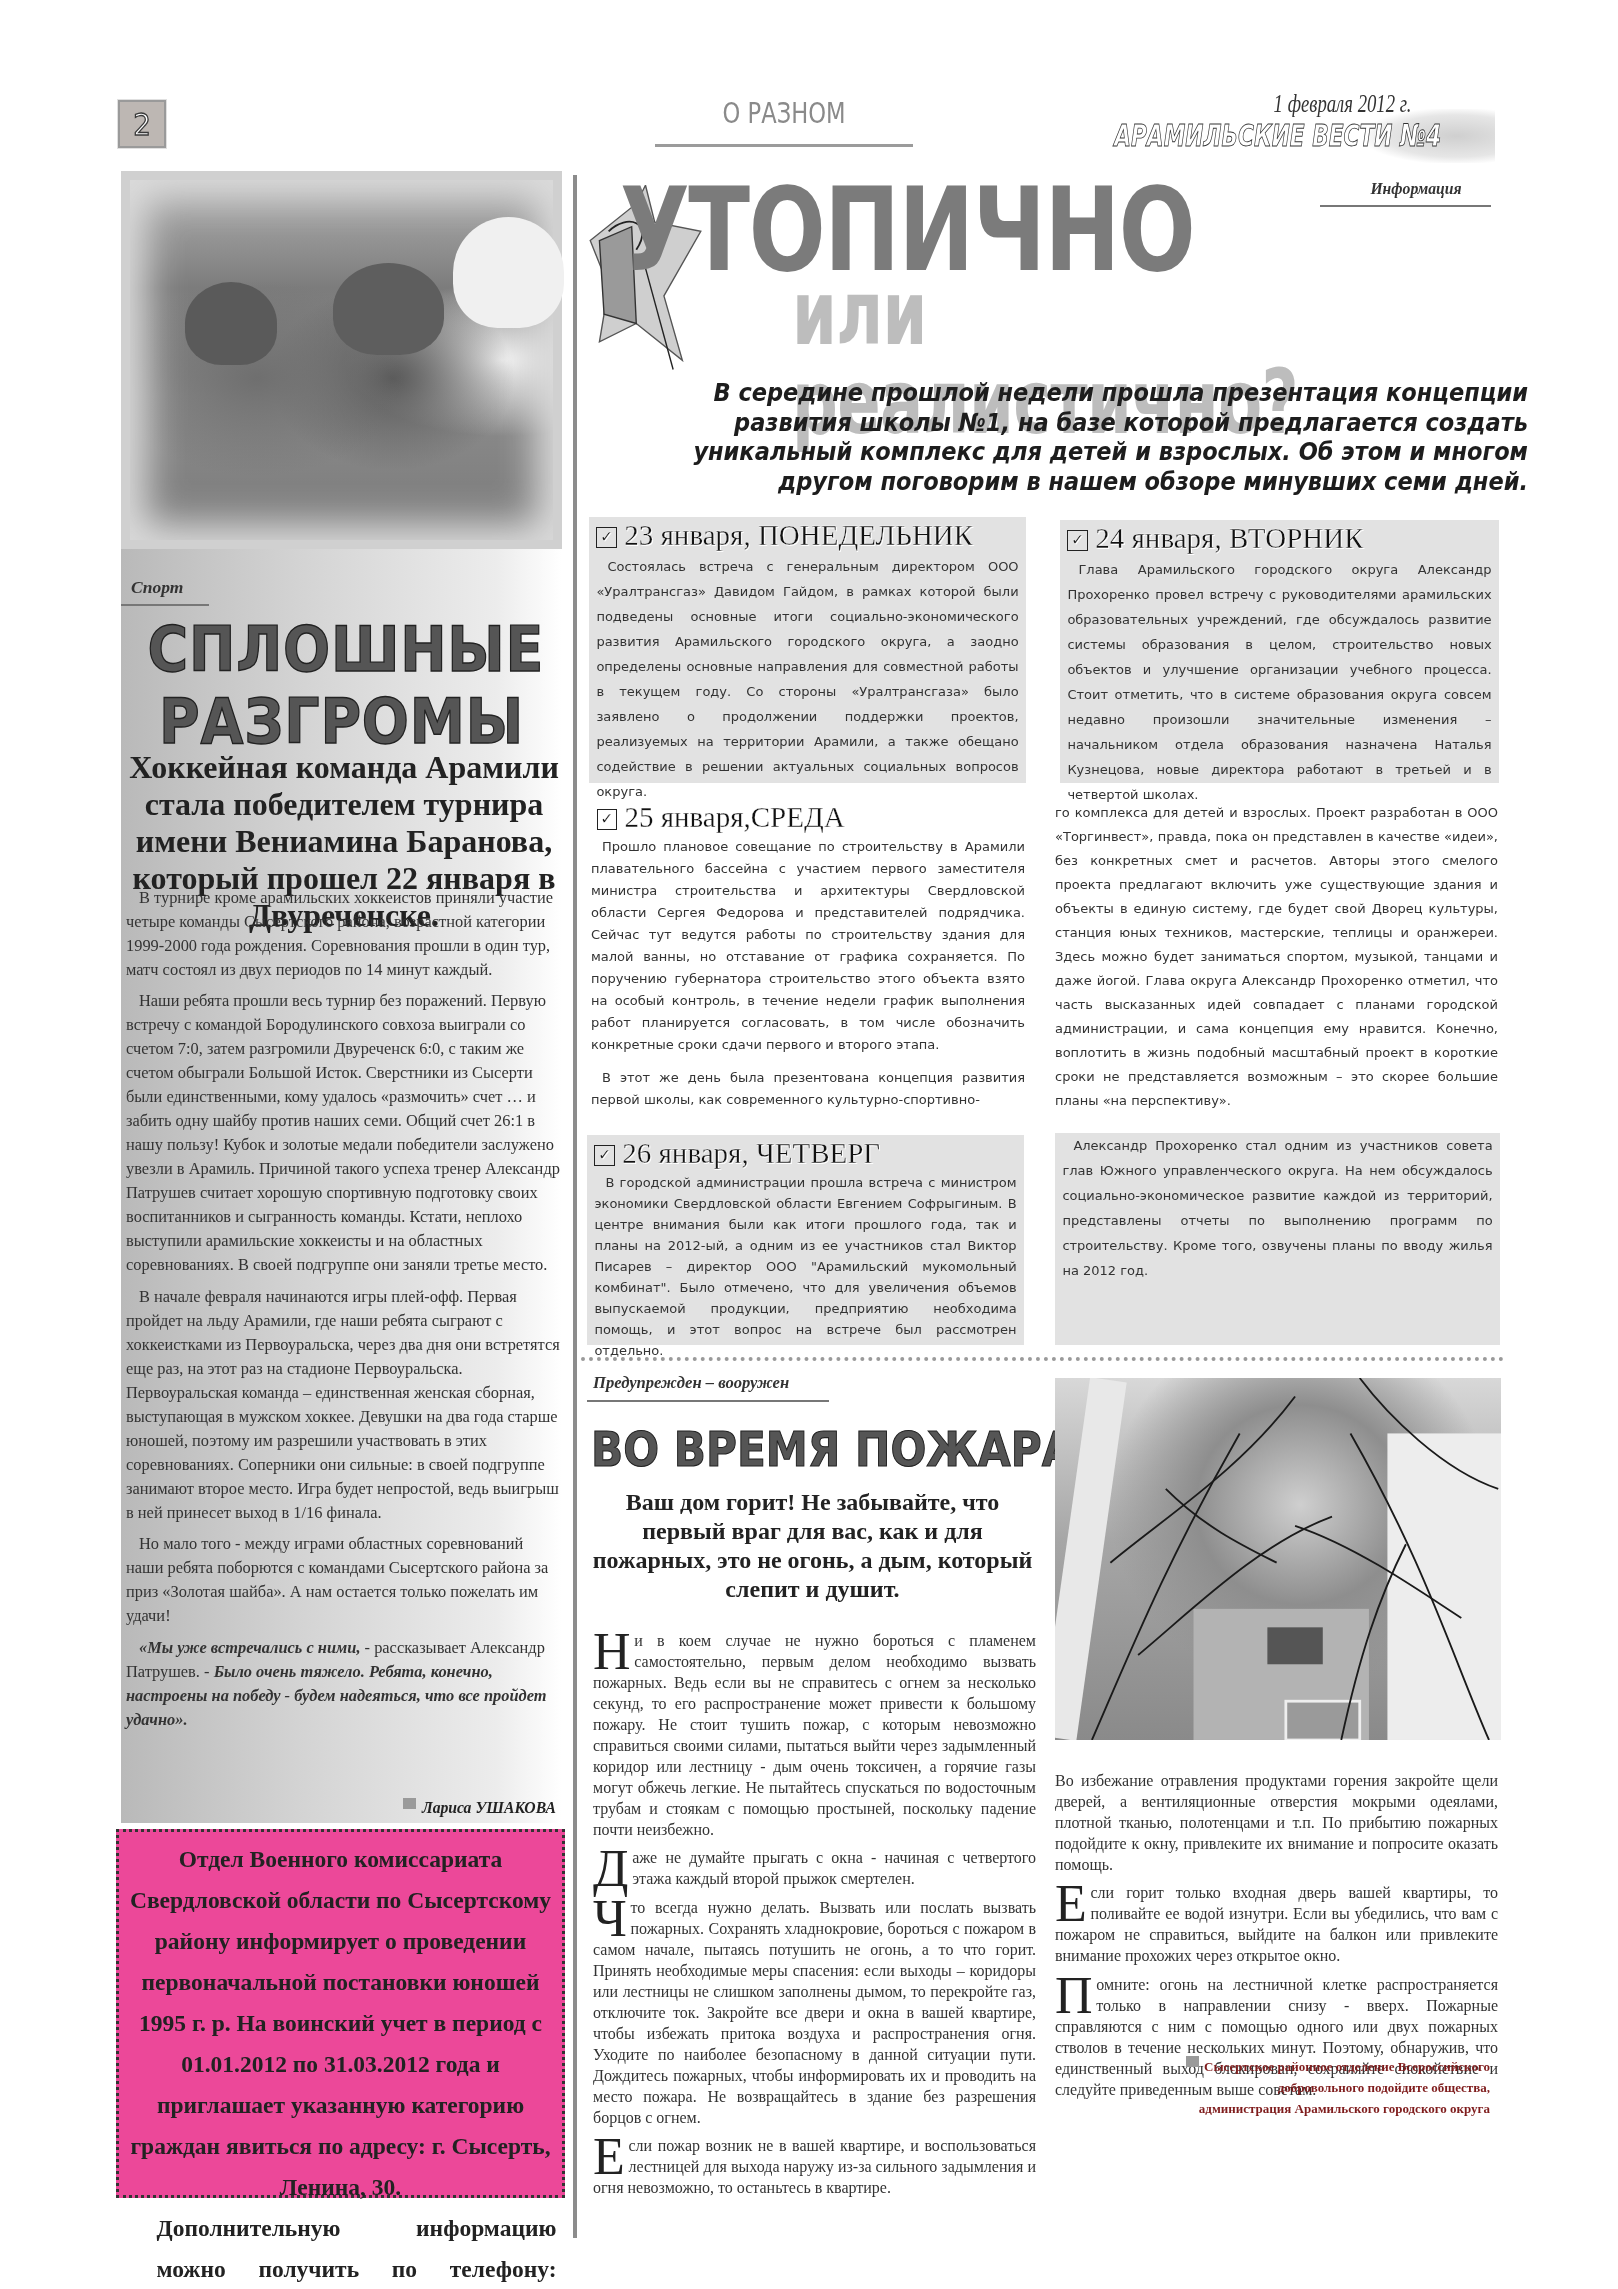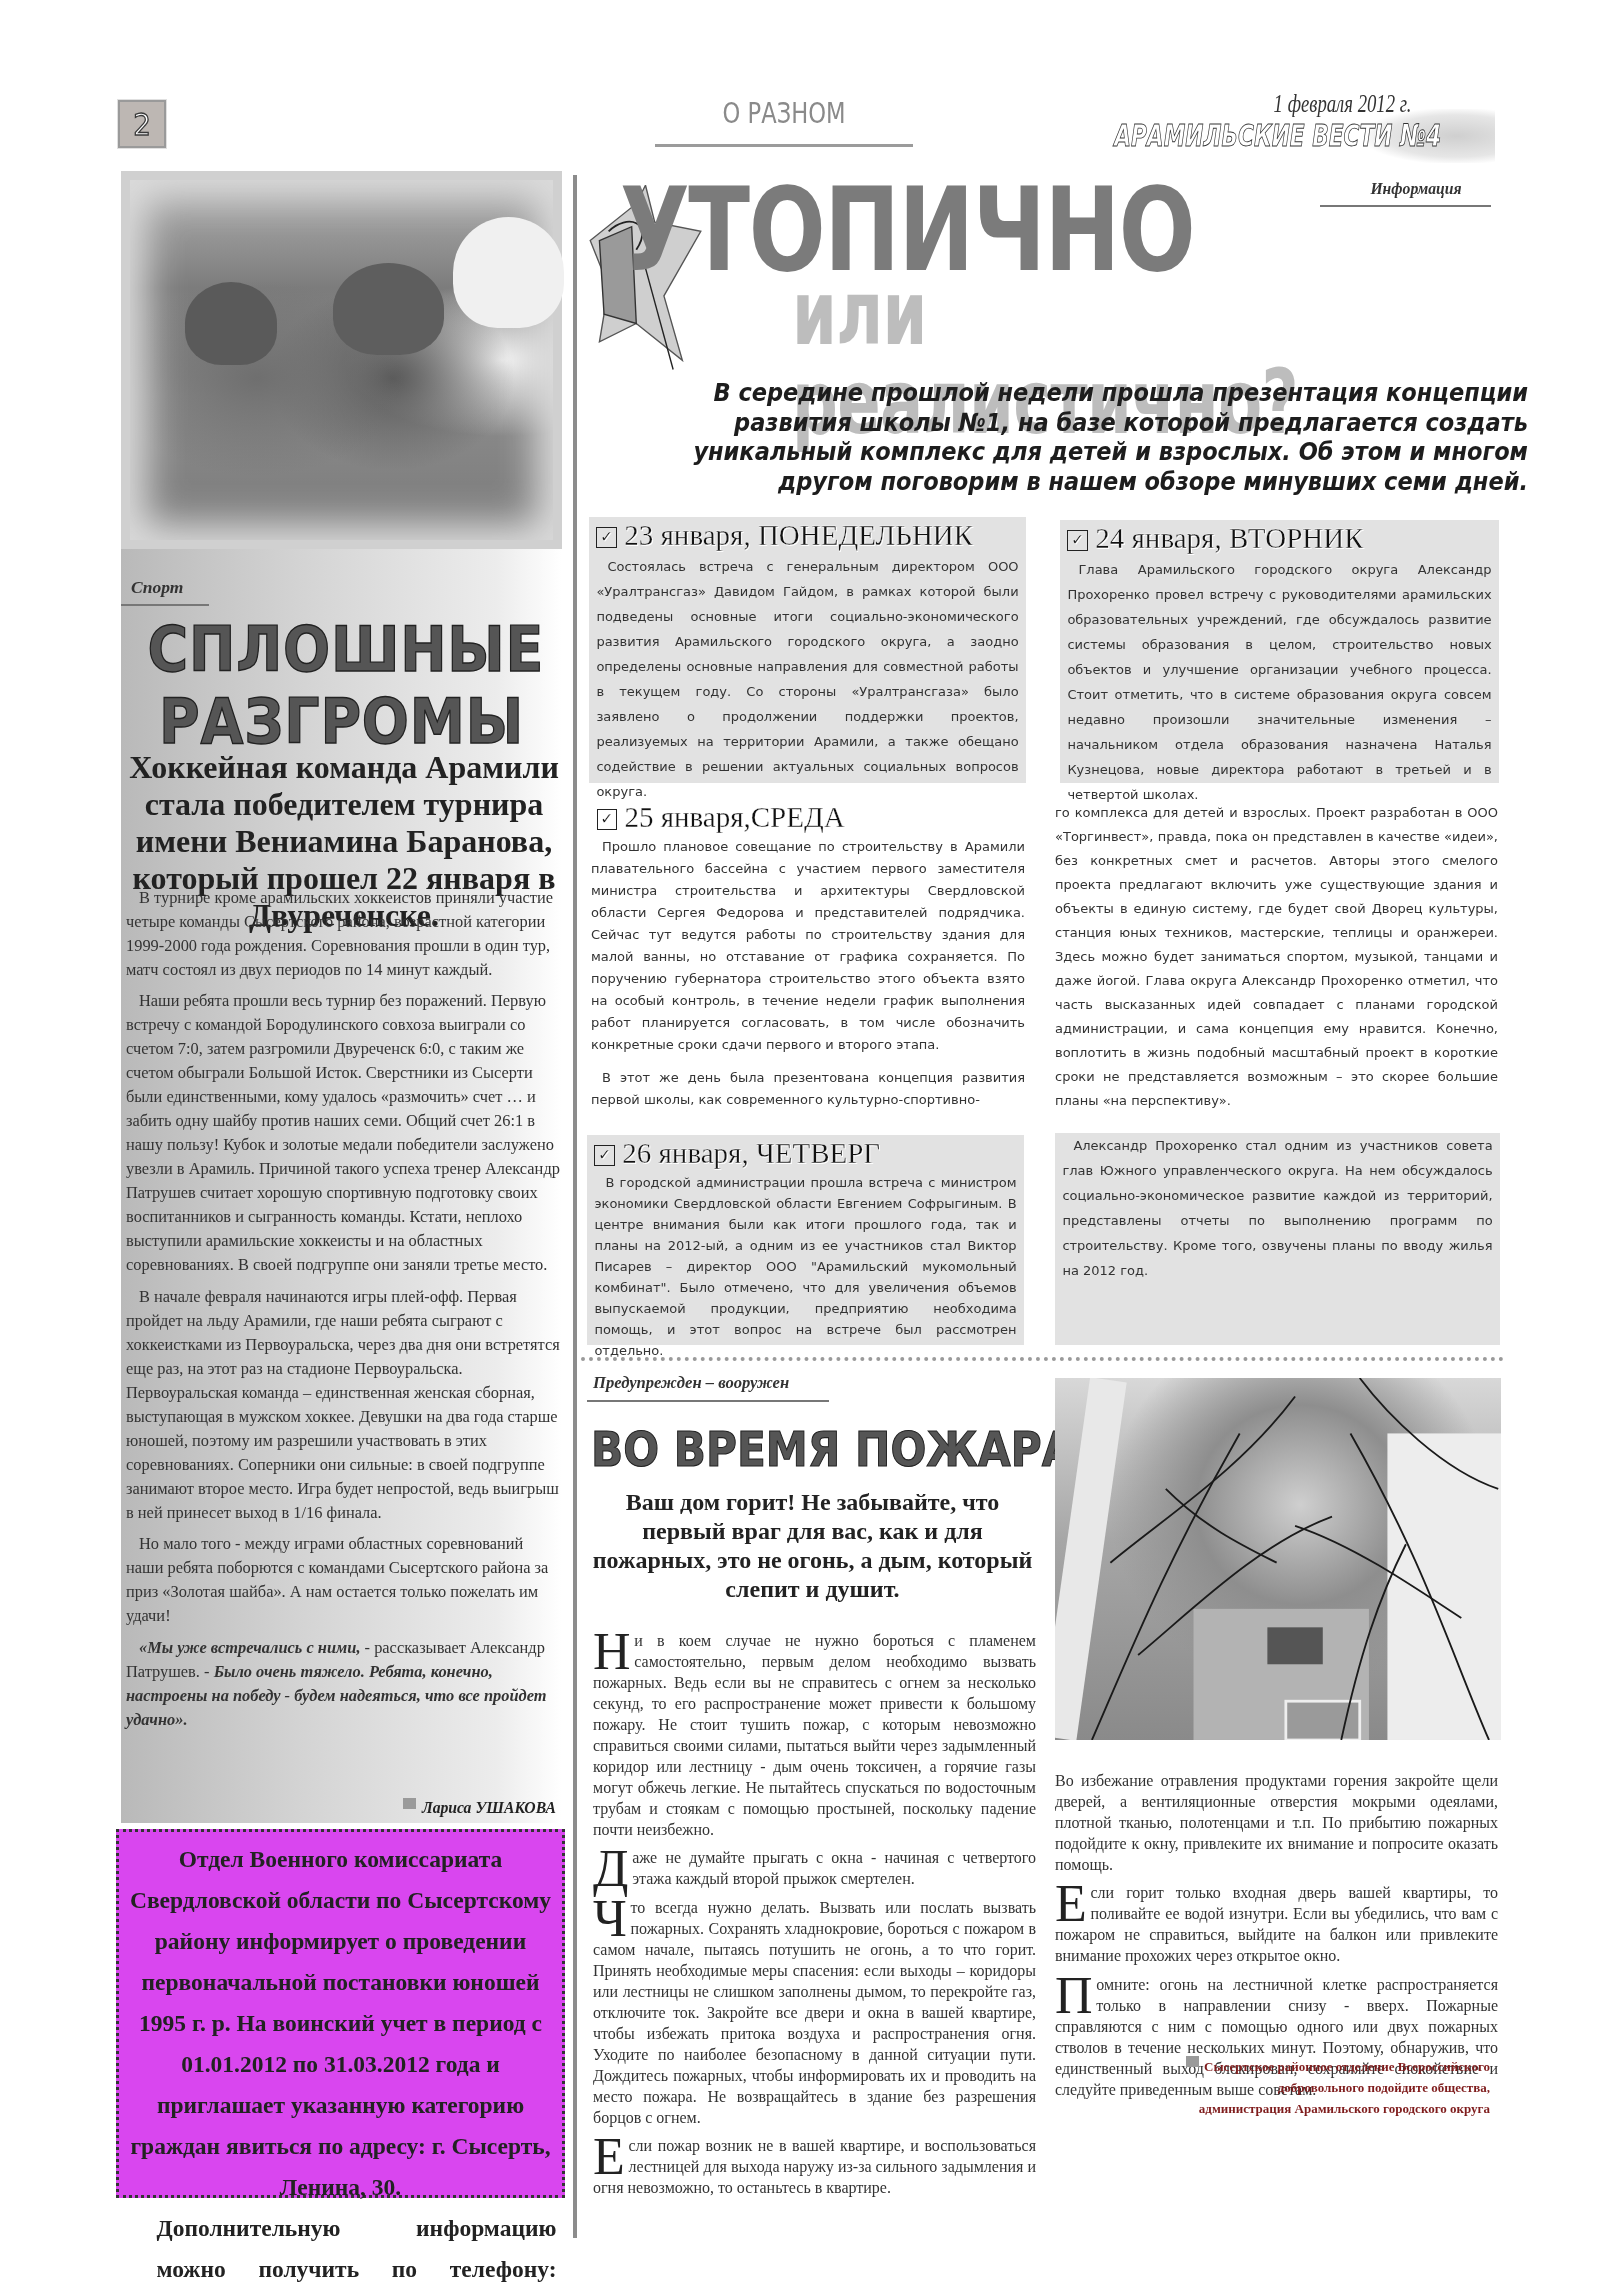--- a/index.html
+++ b/index.html
@@ -78,21 +78,21 @@
   .sport-author {
     left: 277px; top: 1798px; width: 279px; text-align: right;
     font-family: "Liberation Serif", serif; font-style: italic; font-weight: bold; font-size: 15.7px; color: #222;
   }
   .sq { display: inline-block; width: 13px; height: 11px; background: #9a9a9a; margin-right: 5.5px; vertical-align: 3.7px; }
 
   .notice {
     left: 116px; top: 1829px; width: 449px; height: 369px; box-sizing: border-box;
     border: 3.7px dotted #333; padding: 7.4px 5.5px;
     font-family: "Liberation Serif", serif; font-weight: bold; font-size: 23.5px; line-height: 41px; color: #222; text-align: center;
-    background: #d946ef;
+    background: #ec4899;
   }
 
   
   .info-rubric { left: 1347px; top: 180px; width: 138px; text-align: center; font-size: 15.7px; }
   .info-line { left: 1320px; top: 205px; width: 171px; }
   .headline-utop {
     left: 620px; top: 172px; font-family: "DejaVu Sans", sans-serif; font-weight: bold;
     font-size: 116px; line-height: 116px; color: #7b7b7b; transform: scaleX(0.78); transform-origin: left; letter-spacing: -1.8px;
   }
   .headline-real {

